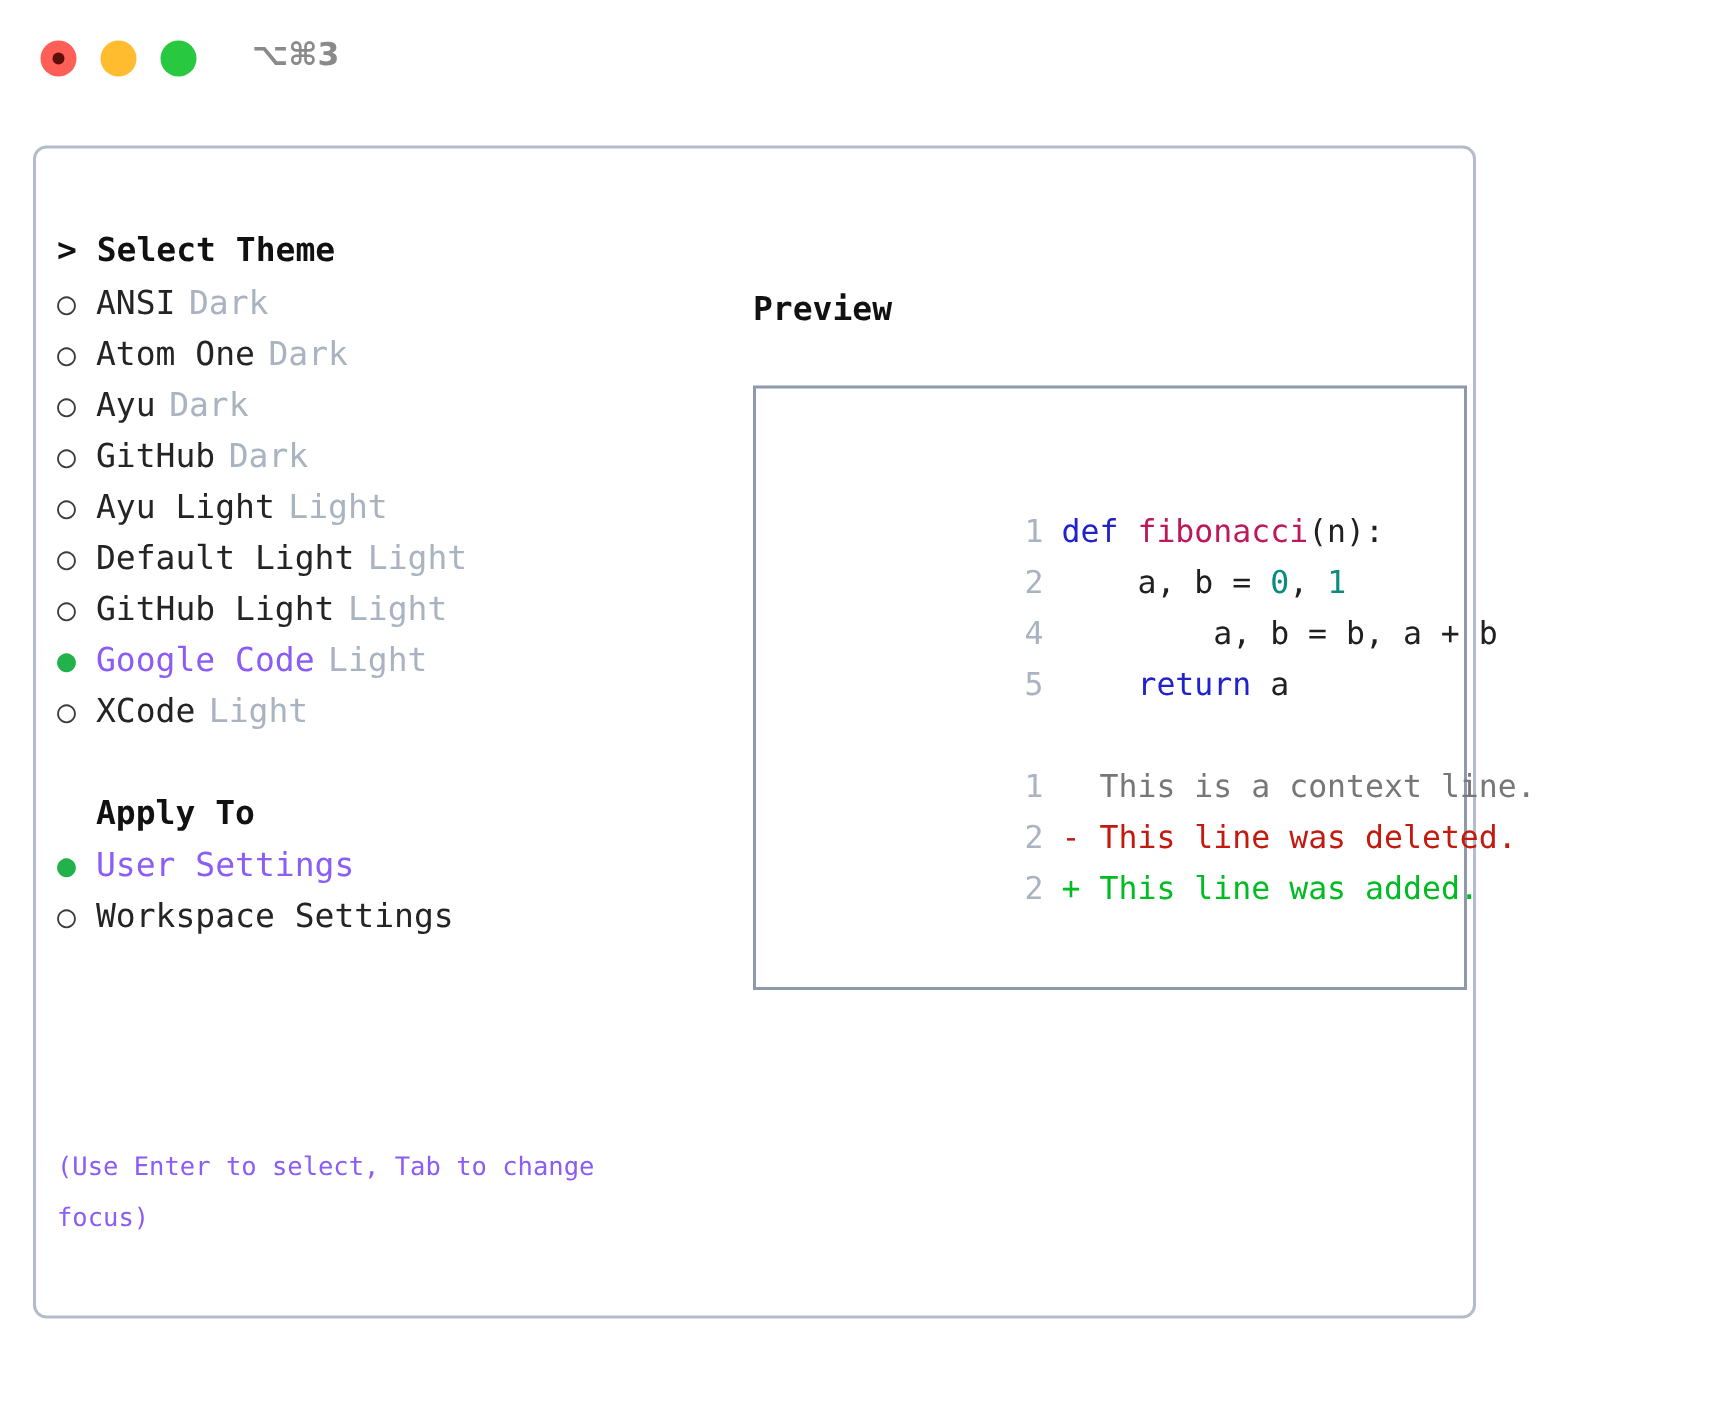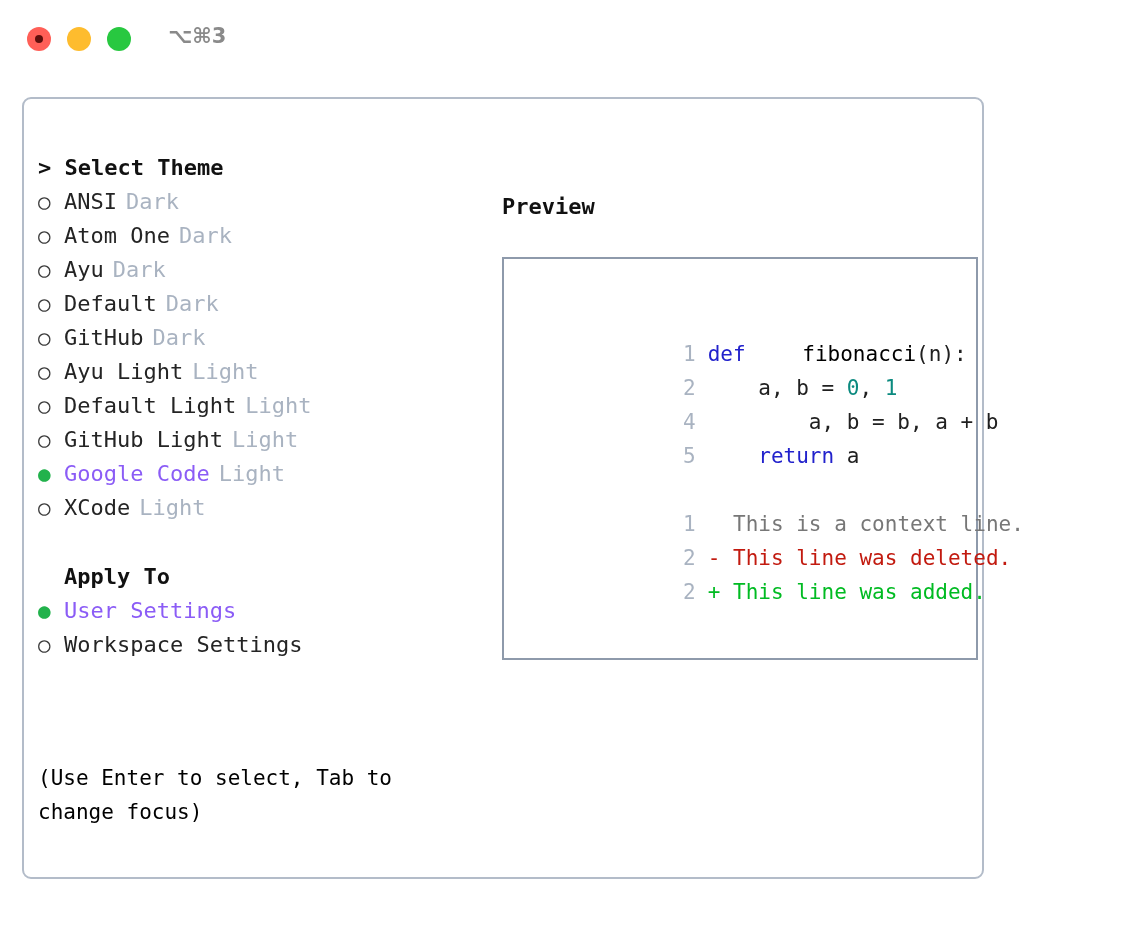--- a/index.html
+++ b/index.html
@@ -121,23 +121,23 @@
     color: #111111;
   }
 
   .spacer-row { height: 35px; }
 
   #hint {
     position: absolute;
     left: 14px;
     top: 662px;
     width: 420px;
-    font-size: 21px;
-    line-height: 34px;
-    color: #000000;
+    font-size: 17px;
+    line-height: 34px;
+    color: #8b5cf6;
   }
 
   
   #preview-column {
     position: absolute;
     left: 478px;
     top: 52px;
     width: 490px;
   }
 
@@ -177,21 +177,21 @@
 
   .lineno {
     display: inline-block;
     width: 26px;
     text-align: right;
     color: #a9b3c1;
     margin-right: 12px;
   }
 
   .kw   { color: #2222cc; }
-  .fn   { color: #000000; margin-left: 44px; }
+  .fn   { color: #be185d; }
   .num  { color: #0b8a7f; }
   .plain{ color: #202020; }
 
   .diff-gap { height: 34px; }
   .diff-context { color: #777777; }
   .diff-del { color: #c21a0f; }
   .diff-add { color: #00bb22; }
 </style>
 </head>
 <body>
@@ -217,23 +217,20 @@
       </div>
 
       <div class="row">
         <span class="bullet bullet-empty">○</span><span class="theme-name">Atom One</span><span class="theme-variant">Dark</span>
       </div>
 
       <div class="row">
         <span class="bullet bullet-empty">○</span><span class="theme-name">Ayu</span><span class="theme-variant">Dark</span>
       </div>
 
-      <div class="row">
-        <span class="bullet bullet-empty">○</span><span class="theme-name">Default</span><span class="theme-variant">Dark</span>
-      </div>
 
 
       <div class="row">
         <span class="bullet bullet-empty">○</span><span class="theme-name">GitHub</span><span class="theme-variant">Dark</span>
       </div>
 
 
       <div class="row">
         <span class="bullet bullet-empty">○</span><span class="theme-name">Ayu Light</span><span class="theme-variant">Light</span>
       </div>

